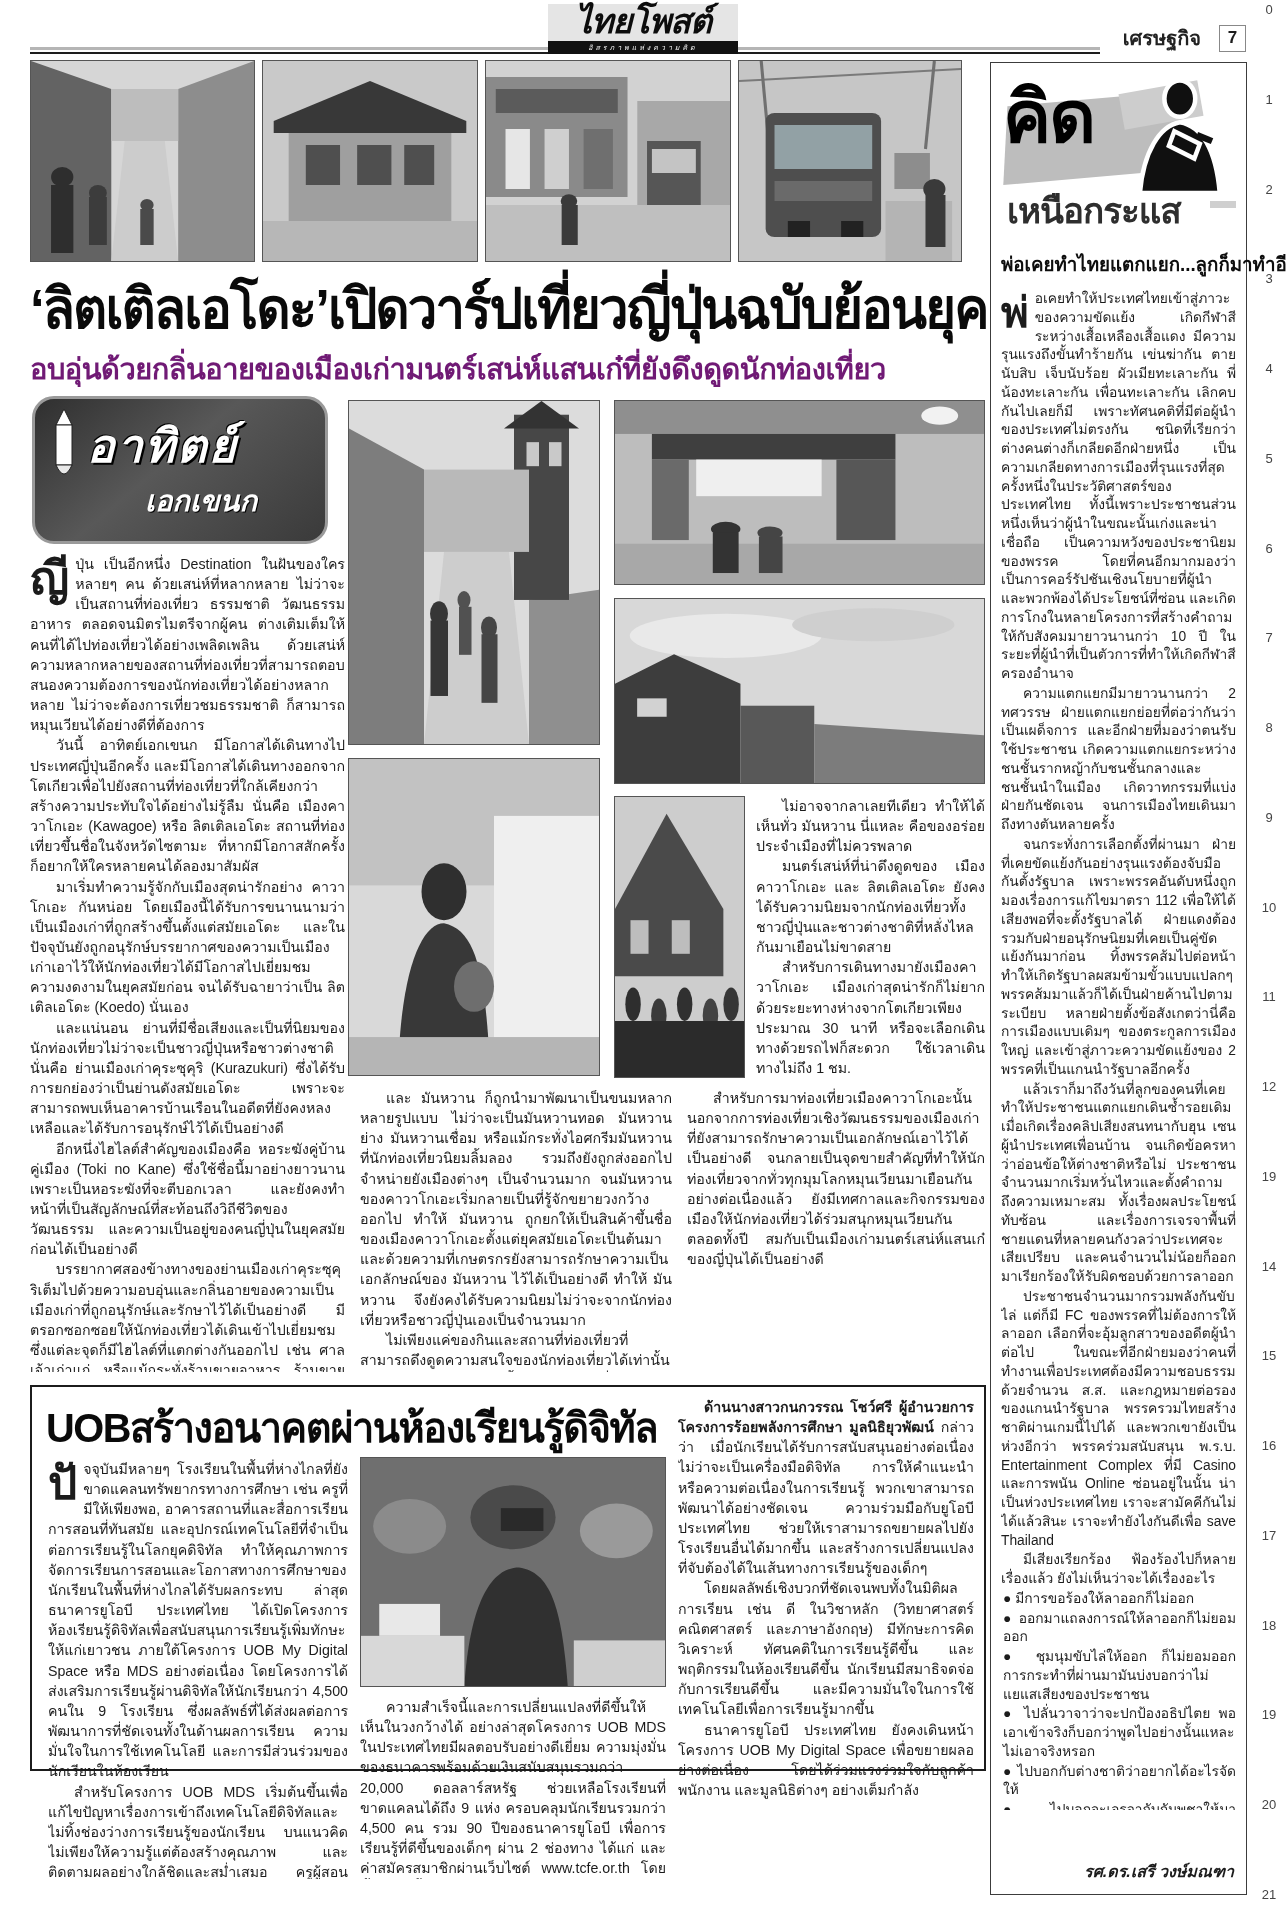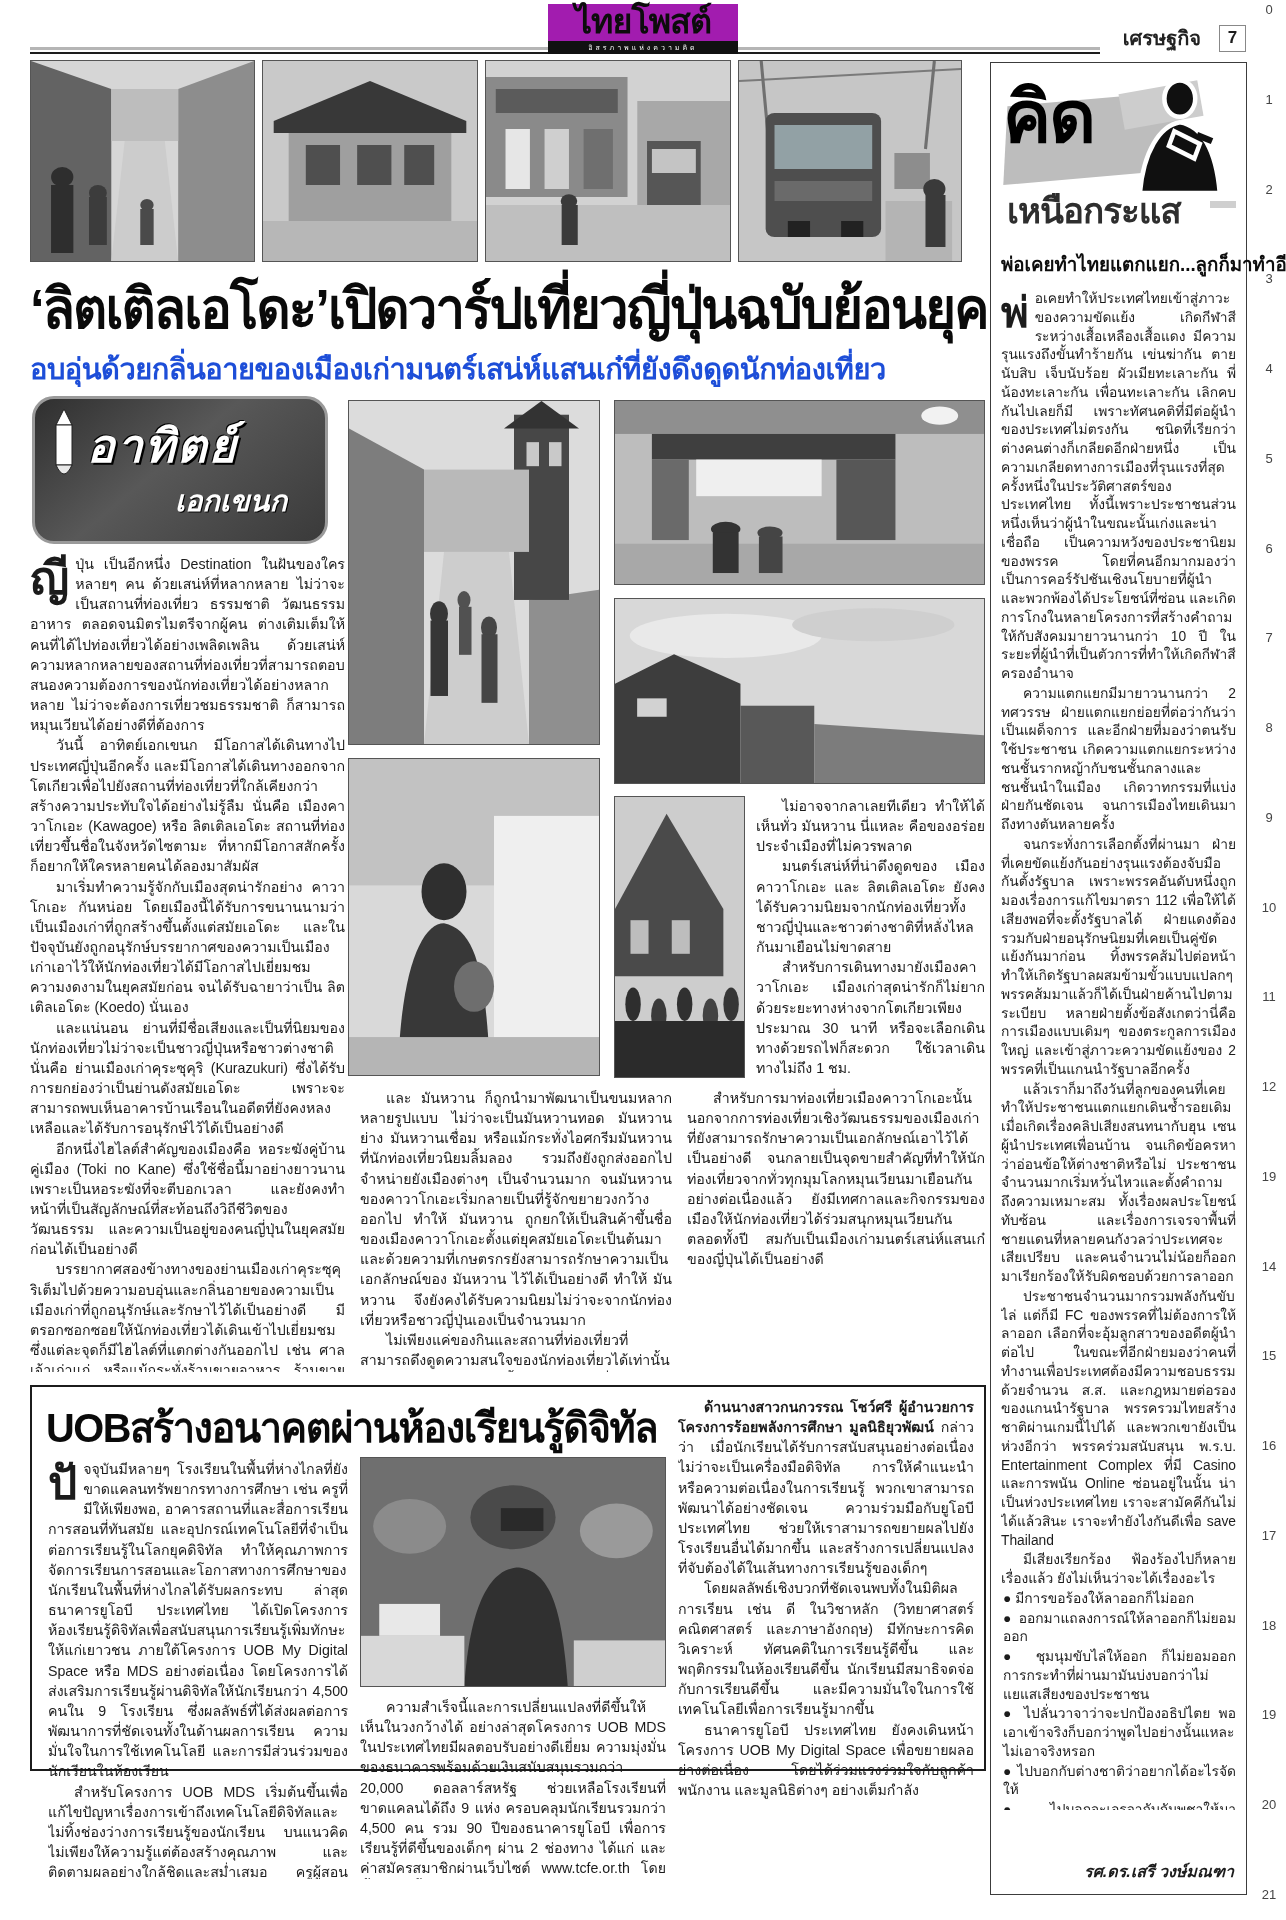--- a/index.html
+++ b/index.html
@@ -3,50 +3,50 @@
 <meta charset="utf-8">
 <style>
   * { margin:0; padding:0; box-sizing:border-box; }
   html,body { background:#ffffff; }
   body { width:1286px; height:1920px; position:relative; overflow:hidden;
          font-family:"Liberation Sans", sans-serif; color:#1c1c1c; }
 
   
   .rule-top { position:absolute; left:30px; top:47px; width:1216px; border-top:3px solid #b5b5b5; }
   .rule-bot { position:absolute; left:30px; top:52px; width:1216px; border-top:2px solid #1d1d1d; }
-  .masthead { position:absolute; left:548px; top:4px; width:190px; text-align:center; background:#a21caf; z-index:5; }
+  .masthead { position:absolute; left:548px; top:4px; width:190px; text-align:center; background:#e5e5e5; z-index:5;font-style:italic; }
   .masthead-title { font-size:34px; font-weight:900; letter-spacing:-1px; color:#0c0c0c; line-height:1.05; }
   .masthead-bar { background:#111; color:#fff; font-size:7px; letter-spacing:3px; padding:1px 2px; margin-top:1px; }
   .section-wrap { position:absolute; left:1100px; top:22px; width:146px; display:flex; align-items:center; justify-content:flex-end; gap:18px; background:#fff; z-index:5; padding-left:6px;}
   .section-label { font-size:20px; font-weight:600; color:#222; }
   .page-num-box { width:27px; height:27px; border:1px solid #888; display:flex; align-items:center; justify-content:center; font-size:17px; font-weight:700; }
 
   
   .ruler { position:absolute; left:1256px; top:2px; height:1900px; width:26px;
            display:flex; flex-direction:column; justify-content:space-between;
            align-items:center; font-size:13px; color:#444; }
 
   
   .photo { position:absolute; border:1px solid #555; background:#cfcfcf; overflow:hidden; }
   .photo svg { width:100%; height:100%; display:block; }
 
   
   .main-headline { position:absolute; left:30px; top:280px; width:960px; font-size:56px;
         font-weight:900; letter-spacing:-2px; white-space:nowrap; color:#0a0a0a;
         transform:scaleX(.94); transform-origin:left center; line-height:1.05;}
   .main-subheadline { position:absolute; left:30px; top:346px; width:958px; font-size:29px;
-        font-weight:600; letter-spacing:-.5px; color:#1d4ed8; white-space:nowrap;}
+        font-weight:600; letter-spacing:-.5px; color:#701a75; white-space:nowrap;}
 
   .logo-box { position:absolute; left:32px; top:396px; width:296px; height:148px; border-radius:22px;
         background:linear-gradient(140deg,#2f2f2f 0%,#585858 45%,#3a3a3a 100%);
         border:3px solid #9a9a9a; color:#fff; overflow:hidden; }
   .logo-line1 { font-size:46px; font-weight:900; font-style:italic; letter-spacing:2px;
         text-shadow:2px 2px 0 #000, -1px -1px 0 #000; margin:10px 0 0 52px; }
   .logo-line2 { font-size:29px; font-weight:800; font-style:italic;
-        text-shadow:1px 1px 0 #000; margin:-4px 8px 0 110px;text-align:center; }
+        text-shadow:1px 1px 0 #000; margin:-4px 8px 0 110px; }
   .pencil { position:absolute; left:14px; top:10px; }
 
   .bodytext { font-size:14.2px; line-height:1.42; text-align:justify; color:#1b1b1b; overflow:hidden; }
   .bodytext p { text-indent:26px; margin:0; }
   .bodytext p.nofirst { text-indent:0; }
   .dropcap { float:left; font-size:46px; line-height:.9; font-weight:800; padding:4px 6px 0 0; text-indent:0; }
 
   .col1 { position:absolute; left:30px;  top:554px;  width:315px; height:818px; }
   .col2 { position:absolute; left:360px; top:1088px; width:312px; height:284px; }
   .col3wrap { position:absolute; left:756px; top:796px; width:229px; height:282px; }

